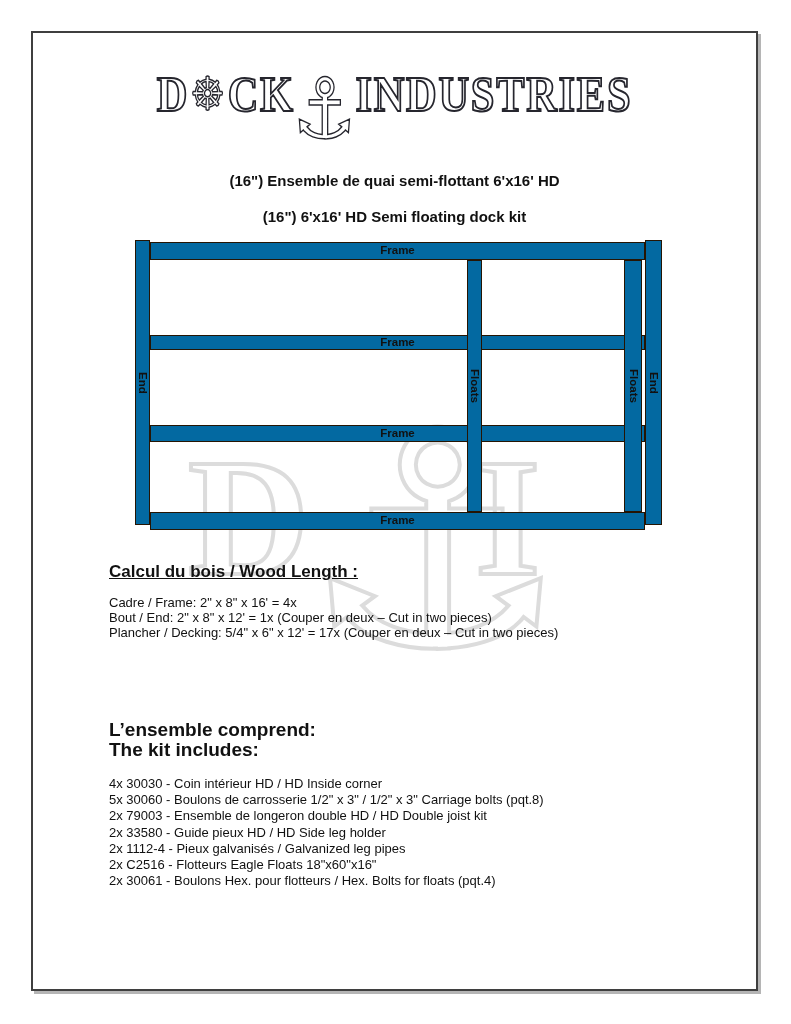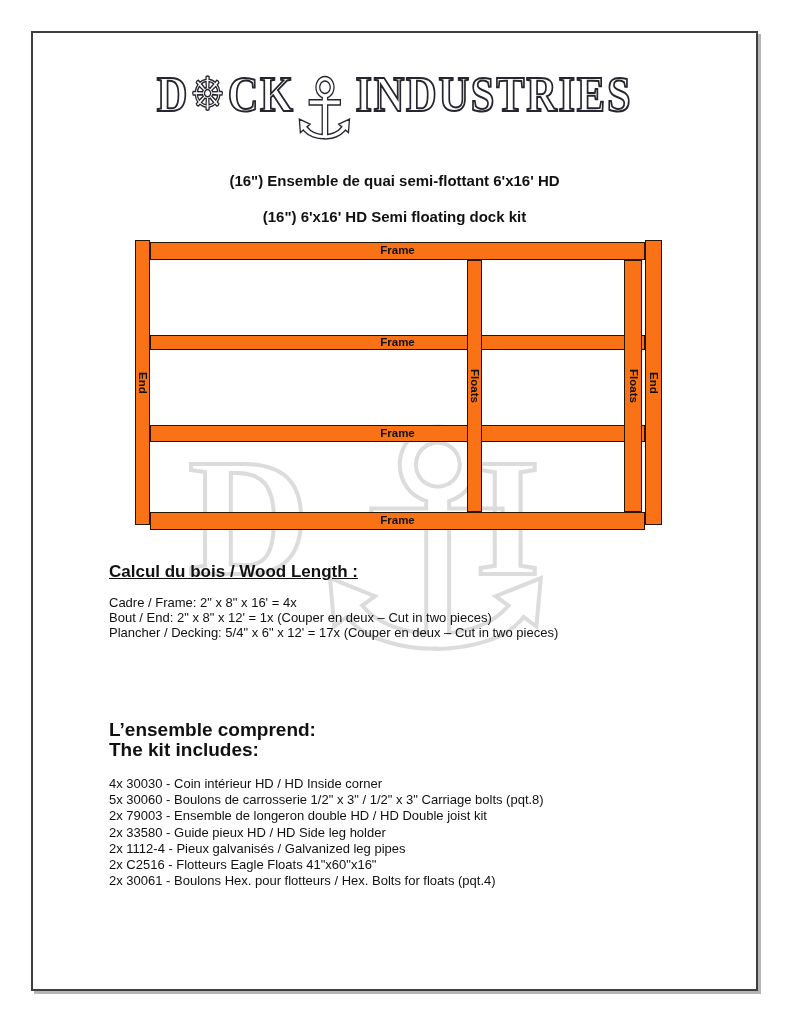--- a/index.html
+++ b/index.html
@@ -49,21 +49,21 @@
   }
 
   
   .doc-title { position:absolute; width:100%; text-align:center;
                font-size:15px; font-weight:bold; z-index:1; }
   .title-fr { top:139px; }
   .title-en { top:175px; }
 
   
   .diagram { position:absolute; left:102px; top:205px; width:527px; height:296px; z-index:1; }
-  .beam { position:absolute; background:#f97316; border:1px solid #261503; }
+  .beam { position:absolute; background:#0369a1; border:1px solid #261503; }
   .beam-h { left:15px; width:495px; z-index:1;
             display:flex; align-items:center; justify-content:center; }
   .beam-v { z-index:2; display:flex; align-items:center; justify-content:center; }
   .beam-end { z-index:3; top:2px; height:285px;
               display:flex; align-items:center; justify-content:center; }
   .frame-top    { top:4px;   height:18px; }
   .frame-mid1   { top:97px;  height:15px; }
   .frame-mid2   { top:187px; height:17px; }
   .frame-bottom { top:274px; height:18px; }
   .end-left   { left:0;     width:15px; }
@@ -141,17 +141,17 @@
   <div class="section kit-headings">
     <div>L’ensemble comprend:</div>
     <div>The kit includes:</div>
   </div>
   <div class="section kit-list">
     <div>4x 30030 - Coin intérieur HD / HD Inside corner</div>
     <div>5x 30060 - Boulons de carrosserie 1/2" x 3" / 1/2" x 3" Carriage bolts (pqt.8)</div>
     <div>2x 79003 - Ensemble de longeron double HD / HD Double joist kit</div>
     <div>2x 33580 - Guide pieux HD / HD Side leg holder</div>
     <div>2x 1112-4 - Pieux galvanisés / Galvanized leg pipes</div>
-    <div>2x C2516 - Flotteurs Eagle Floats 41"x60"x16"</div>
+    <div>2x C2516 - Flotteurs Eagle Floats 18"x60"x16"</div>
     <div>2x 30061 - Boulons Hex. pour flotteurs / Hex. Bolts for floats (pqt.4)</div>
   </div>
 
 </div>
 
 </body></html>

